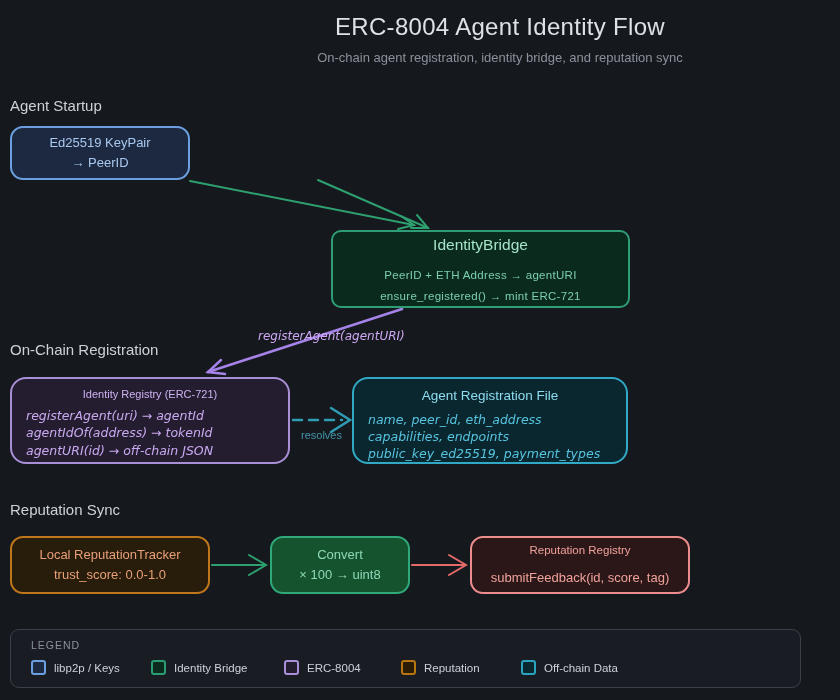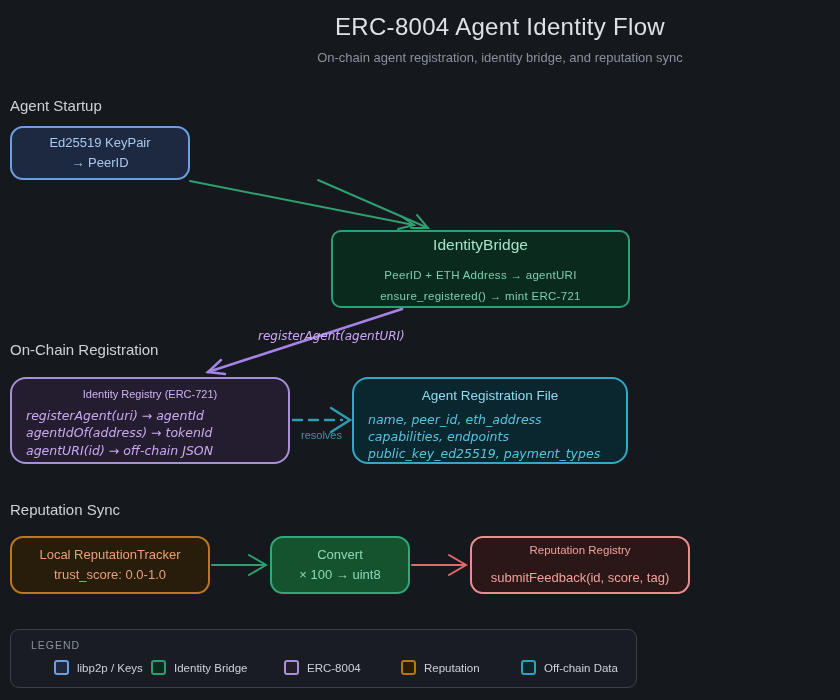--- a/index.html
+++ b/index.html
@@ -48,21 +48,21 @@
   .n-green{border-color:#2fa87a;background:#14532d;color:#8fd8b8;font-size:13px;}
   
   .n-red{border-color:#ee8d8d;background:#2c1718;color:#f0a29b;}
   .n-red .title{font-size:11.5px;margin-bottom:8px;}
   .n-red .row{font-size:13px;}
   
   .edge-label-register{font-size:12px;color:#cfa9f5;}
   .edge-label-resolves{font-size:11px;color:#4395aa;}
   
   .legend{
-    left:10px;top:629px;width:627px;height:59px;box-sizing:border-box;
+    left:10px;top:629px;width:791px;height:59px;box-sizing:border-box;
     border:1px solid #39414b;border-radius:9px;background:#191d23;
   }
   .legend-title{position:absolute;left:20px;top:9px;font-size:10.5px;color:#8a929d;letter-spacing:1px;}
   .legend-item{position:absolute;top:30px;display:flex;align-items:center;gap:8px;}
   .swatch{width:15px;height:15px;box-sizing:border-box;border:2px solid;border-radius:3px;}
   .legend-item .lbl{font-size:11.5px;color:#ccd1d8;}
   svg{position:absolute;left:0;top:0;}
 </style>
 </head>
 <body>
@@ -144,21 +144,21 @@
     <span class="t">Convert</span>
     <span class="t">× 100  →  uint8</span>
   </div>
   <div class="abs node n-red" style="left:470px;top:536px;width:220px;height:58px;">
     <span class="t title">Reputation Registry</span>
     <span class="t row">submitFeedback(id, score, tag)</span>
   </div>
 
   <div class="abs legend">
     <div class="legend-title">LEGEND</div>
-    <div class="legend-item" style="left:20px;margin-left:23px;">
+    <div class="legend-item" style="left:20px;">
       <span class="swatch" style="border-color: rgb(108, 159, 224); background: rgb(28, 41, 64);"></span>
       <span class="lbl">libp2p / Keys</span>
     </div>
     <div class="legend-item" style="left:140px;">
       <span class="swatch" style="border-color: rgb(42, 157, 114); background: rgb(12, 42, 30);"></span>
       <span class="lbl">Identity Bridge</span>
     </div>
     <div class="legend-item" style="left:273px;">
       <span class="swatch" style="border-color: rgb(168, 143, 216); background: rgb(36, 29, 48);"></span>
       <span class="lbl">ERC-8004</span>

